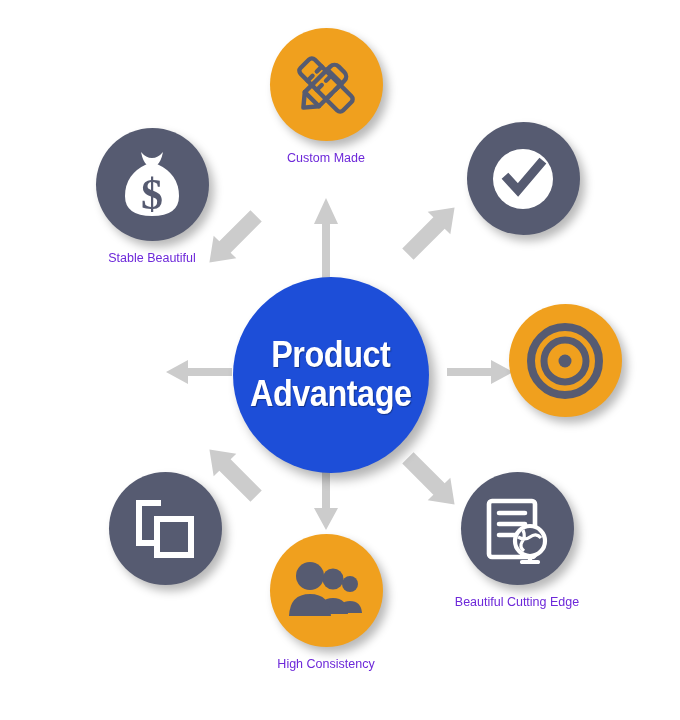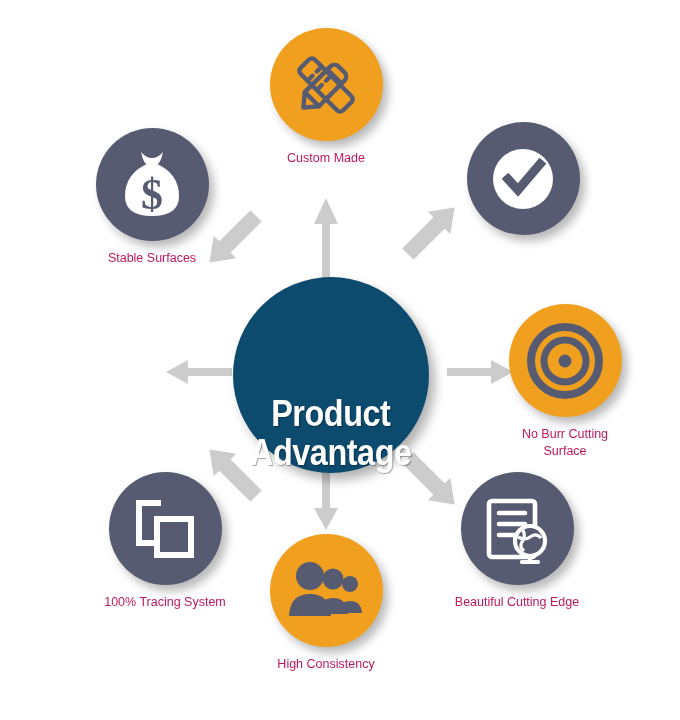--- a/index.html
+++ b/index.html
@@ -20,24 +20,24 @@
   }
 
   
   #hub {
     position: absolute;
     left: 233px;
     top: 277px;
     width: 196px;
     height: 196px;
     border-radius: 50%;
-    background: #0c4a6e;
+    background: #1d4ed8;
     box-shadow: 6px 7px 11px rgba(0,0,0,0.30);
     display: flex;
-    align-items: flex-end;
+    align-items: center;
     justify-content: center;
     z-index: 5;
   }
   #hub-label {
     color: #ffffff;
     font-size: 36px;
     font-weight: bold;
     line-height: 1.08;
     text-align: center;
     letter-spacing: -0.5px;
@@ -61,21 +61,21 @@
     display: flex;
     align-items: center;
     justify-content: center;
     position: relative;
   }
   .bubble svg { display: block; }
   .node-label {
     margin-top: 9px;
     text-align: center;
     font-size: 12.5px;
-    color: #be185d;
+    color: #6d28d9;
     line-height: 1.33;
     white-space: pre-line;
   }
 
   
   .arrow {
     position: absolute;
     z-index: 2;
   }
   .arrow svg { display: block; overflow: visible; }
@@ -181,22 +181,20 @@
   <div class="node" style="left:490px; top:304px;">
     <div class="bubble" style="background:#F0A01E;">
       <span>
         <svg width="76" height="76" viewBox="0 0 76 76">
           <circle cx="38" cy="38" r="34" fill="none" stroke="#565B71" stroke-width="8"></circle>
           <circle cx="38" cy="38" r="21" fill="none" stroke="#565B71" stroke-width="7"></circle>
           <circle cx="38" cy="38" r="6.5" fill="#565B71"></circle>
         </svg>
       </span>
     </div>
-    <div class="node-label">No Burr Cutting
-Surface</div>
   </div>
 
   <div class="node" style="left:251px; top:534px;">
     <div class="bubble" style="background:#F0A01E;">
       <span>
         <svg width="76" height="60" viewBox="0 0 76 60" fill="#565B71">
 
           <circle cx="62" cy="23" r="8"></circle>
           <path d="M50 52 q1 -12 12 -12 q11 0 12 12 z"></path>
 
@@ -230,33 +228,32 @@
 
   <div class="node" style="left:90px; top:472px;">
     <div class="bubble" style="background:#565B71;">
       <span>
         <svg width="68" height="68" viewBox="0 0 68 68" fill="none" stroke="#ffffff" stroke-width="6">
           <path d="M30 8 H8 V48 H26"></path>
           <rect x="26" y="24" width="34" height="36"></rect>
         </svg>
       </span>
     </div>
-    <div class="node-label">100% Tracing System</div>
   </div>
 
 
   <div class="node" style="left:77px; top:128px;">
     <div class="bubble" style="background:#565B71;">
       <span>
         <svg width="70" height="74" viewBox="0 0 70 74">
 
           <path d="M24 4 q5 6 11 6 q6 0 11 -6 q-2 10 -6 13 h-10 q-4 -3 -6 -13 z" fill="#ffffff"></path>
 
           <path d="M30 16 h10 q22 10 22 32 q0 20 -27 20 q-27 0 -27 -20 q0 -22 22 -32 z" fill="#ffffff"></path>
 
           <text x="35" y="61" text-anchor="middle" font-family="&quot;Liberation Serif&quot;, serif" font-size="44" font-weight="bold" fill="#565B71">$</text>
         </svg>
       </span>
     </div>
-    <div class="node-label">Stable Surfaces</div>
+    <div class="node-label">Stable Beautiful</div>
   </div>
 
 </div>
 
 </body></html>

